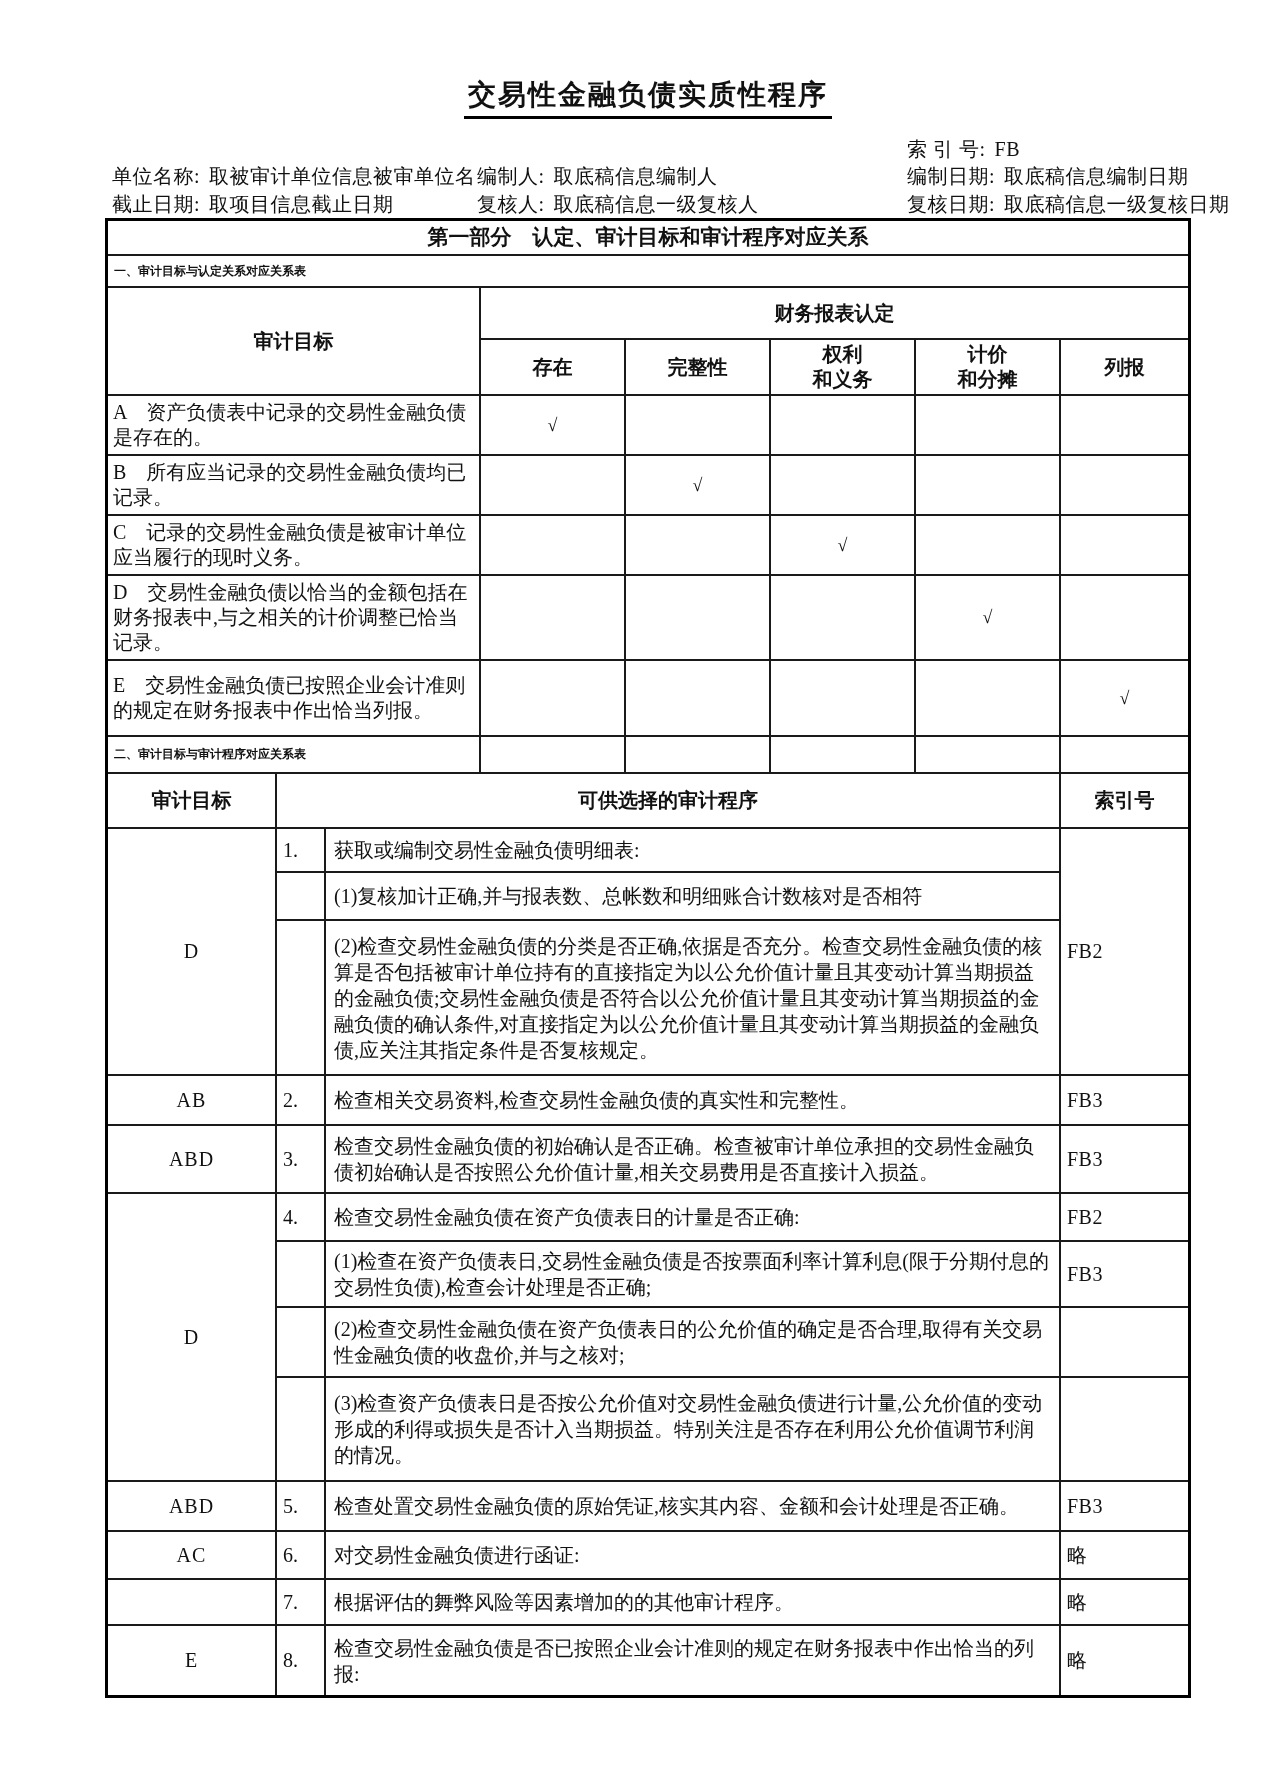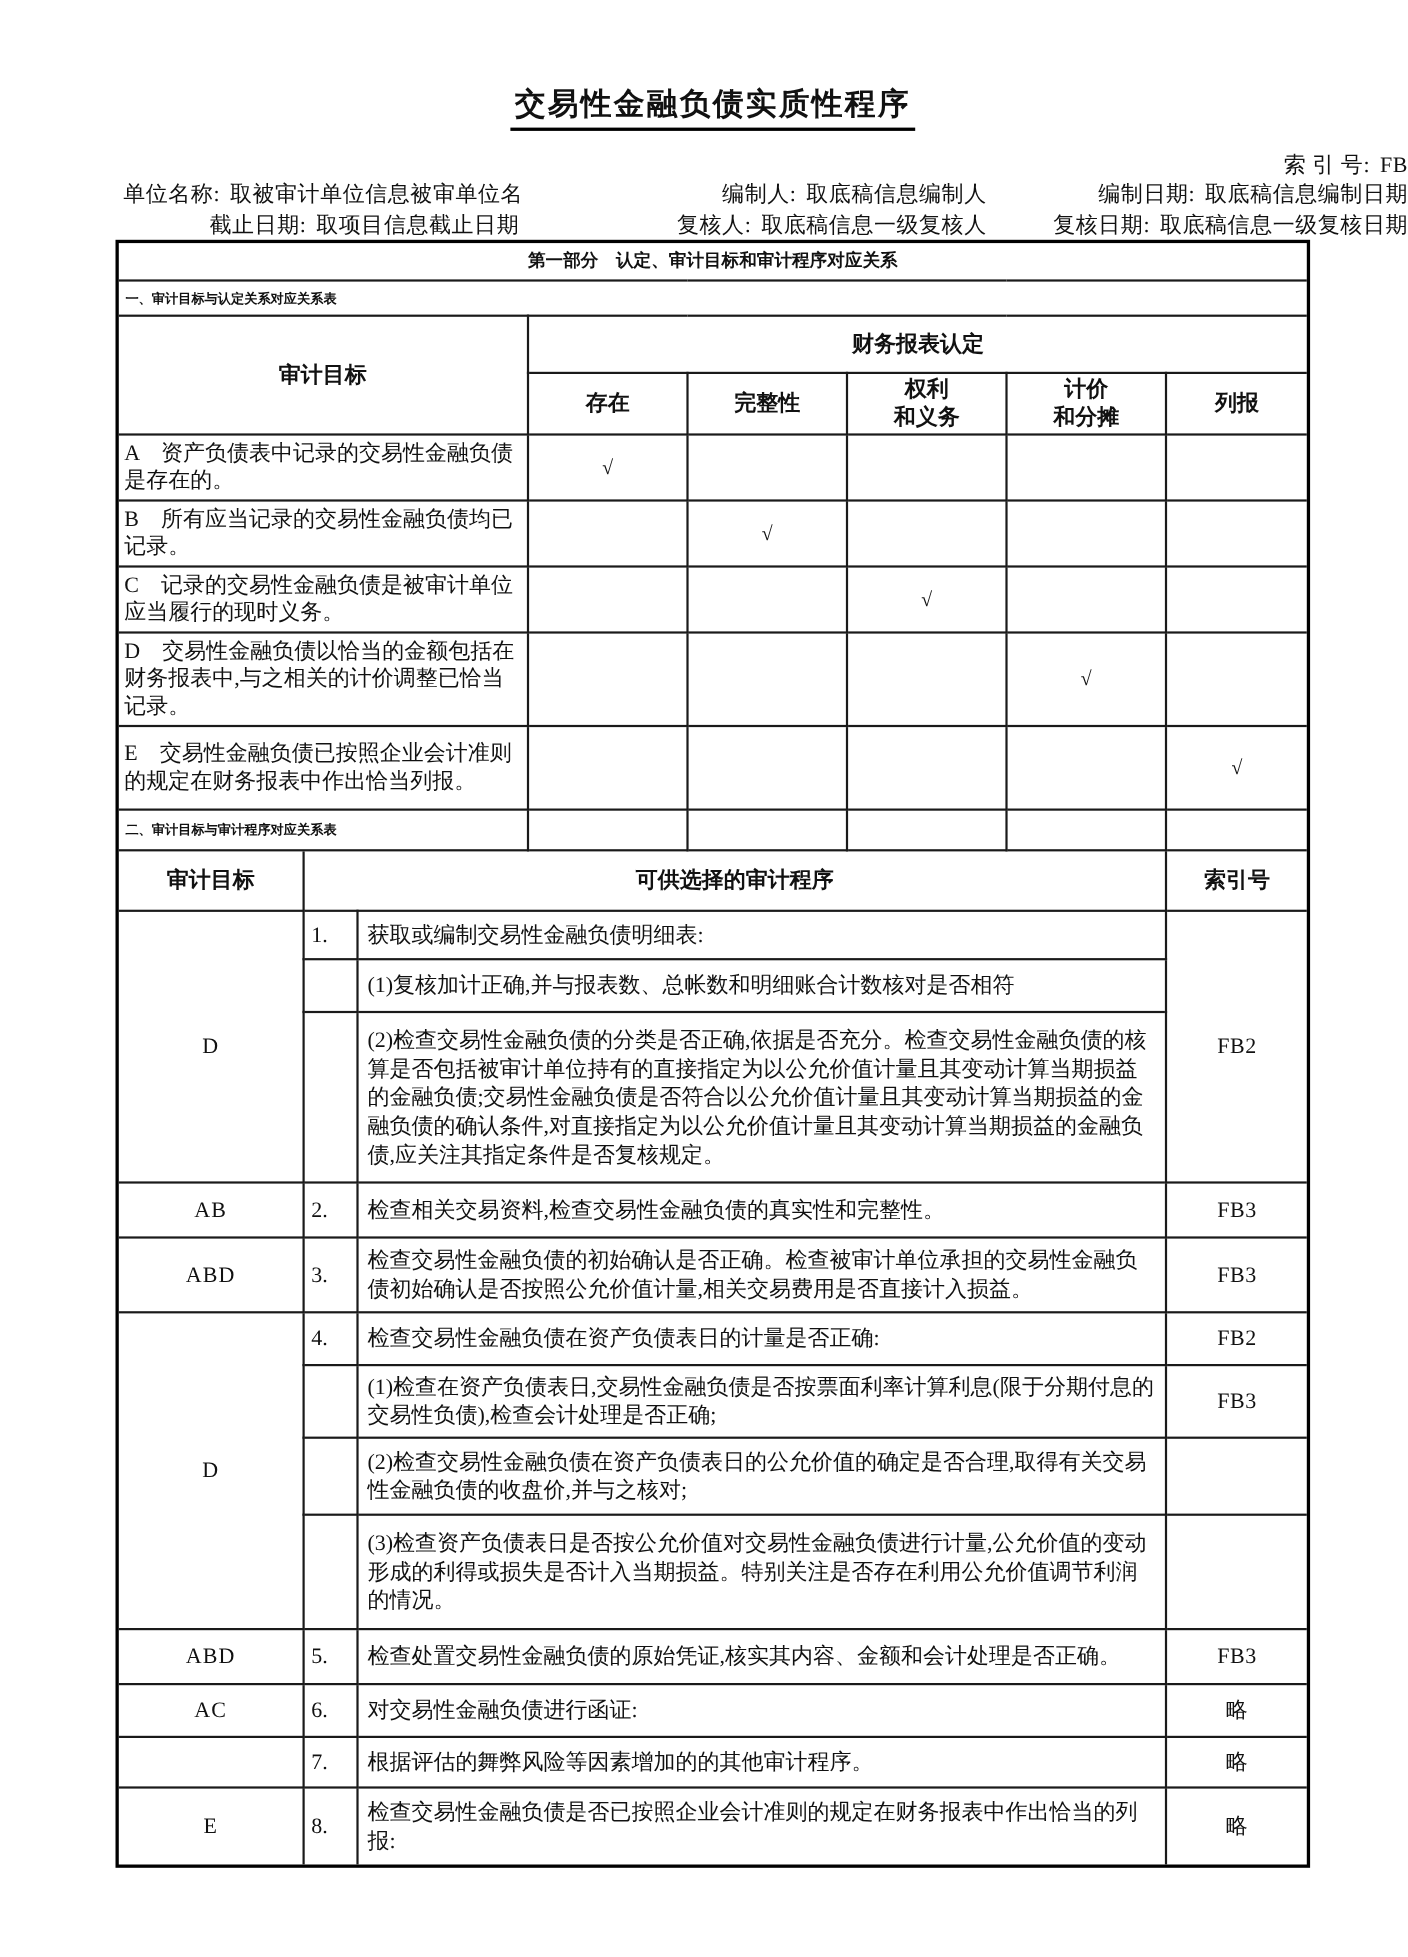--- a/index.html
+++ b/index.html
@@ -10,21 +10,21 @@
   }
   .page{position:relative;width:1280px;height:1779px;background:#fff;}
 
   
   .header{position:relative;height:218px;}
   .title-wrap{position:absolute;left:108px;width:1080px;top:76px;text-align:center;}
   .doc-title{
     display:inline-block;font-size:28px;font-weight:bold;letter-spacing:2px;
     border-bottom:3px solid #000;padding:0 4px 2px 4px;white-space:nowrap;
   }
-  .hline{position:absolute;font-size:20px;white-space:nowrap;overflow:hidden;letter-spacing:0.5px;text-align:right;}
+  .hline{position:absolute;font-size:20px;white-space:nowrap;overflow:hidden;letter-spacing:0.5px;}
   .hline .lbl{margin-right:9px;}
   .idx-line{left:907px;top:136px;width:373px;}
   .l1a{left:112px;top:163px;width:360px;}
   .l1b{left:477px;top:163px;width:420px;}
   .l1c{left:907px;top:163px;width:373px;}
   .l2a{left:112px;top:191px;width:360px;}
   .l2b{left:477px;top:191px;width:420px;}
   .l2c{left:907px;top:191px;width:373px;}
 
   
@@ -37,30 +37,30 @@
     font-size:20px;line-height:25px;padding:2px 6px;
     word-break:break-all;overflow:hidden;
   }
   td:first-child{border-left:none;}
   td:last-child{border-right:none;}
   .t1 tr:first-child td{border-top:none;}
   .t2 tr:first-child td{border-top:none;}
   .t2 tr:last-child td{border-bottom:none;}
   .thin td{border-top-width:1px;}
 
-  .part-cell{font-weight:bold;text-align:center;font-size:16px;}
+  .part-cell{font-weight:bold;text-align:center;font-size:21px;}
   .sub-cell{font-weight:bold;text-align:left;font-size:12px;padding-left:6px;}
   .hd{font-weight:bold;text-align:center;}
   .pre{white-space:pre-line;}
   .obj-text{text-align:left;padding:4px 4px 4px 5px;}
   .chk{text-align:center;font-size:18px;}
   .obj-letter{text-align:center;letter-spacing:1px;}
   .num{text-align:left;padding:4px 2px 4px 6px;}
   .ptxt{text-align:left;padding:6px 10px 6px 8px;line-height:26px;}
-  .idx{text-align:center;letter-spacing:0.5px;}
+  .idx{text-align:left;letter-spacing:0.5px;}
 
   
   .rp{height:34px;} .rs1{height:32px;} .rh1{height:52px;} .rh2{height:54px;}
   .ra{height:57px;} .rb{height:57px;} .rc{height:60px;} .rd{height:80px;}
   .re{height:76px;border-radius:25px;} .rs2{height:37px;}
   
   .th2{height:54px;}
   .g1a{height:44px;} .g1b{height:48px;} .g1c{height:155px;}
   .r22{height:50px;} .r23{height:68px;}
   .g4a{height:48px;} .g4b{height:60px;} .g4c{height:70px;} .g4d{height:104px;}

